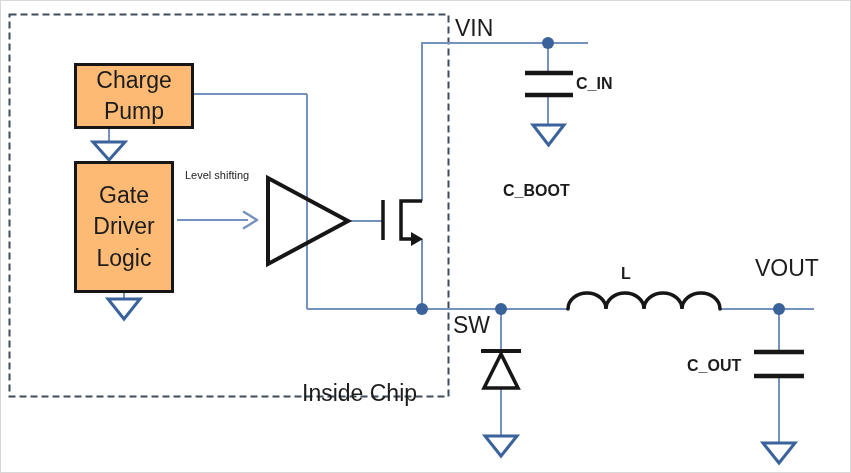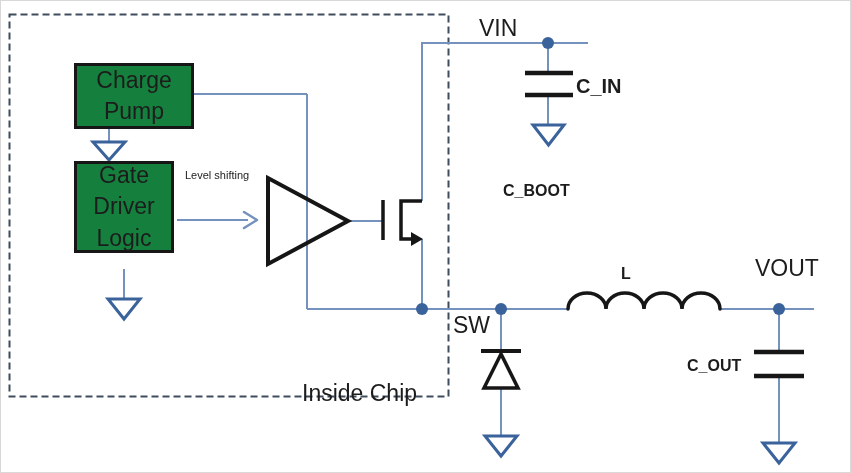--- a/index.html
+++ b/index.html
@@ -20,37 +20,37 @@
   .w{stroke:var(--wire);stroke-width:2;fill:none;}
   .w25{stroke:var(--wire);stroke-width:2.5;fill:none;stroke-linejoin:round;stroke-linecap:round;}
   .blk{stroke:var(--ink);fill:none;}
   .gnd{stroke:var(--accent);stroke-width:3;fill:#fff;}
   .node{fill:var(--accent);stroke:none;}
   .boundary{stroke:var(--boundary);stroke-width:2;fill:none;stroke-dasharray:7 4;}
   
   .lbl{position:absolute;color:var(--text);white-space:nowrap;line-height:1.1;}
   .big{font-size:23px;}
   .small-b{font-size:16px;font-weight:700;}
-  .lbl-vin{left:478px;top:15px;}
+  .lbl-vin{left:454px;top:15px;}
   .lbl-sw{left:452px;top:312px;}
   .lbl-vout{left:754px;top:255px;}
   .lbl-inside{left:291px;top:380px;margin-left:10px;}
-  .lbl-cin{left:575px;top:74px;font-size:20px;}
+  .lbl-cin{left:575px;top:74px;font-size:16px;}
   .lbl-cboot{left:502px;top:181px;}
   .lbl-l{left:620px;top:264px;}
   .lbl-cout{left:686px;top:356px;}
   .lbl-level{left:184px;top:167px;font-size:11px;line-height:1.3;width:84px;white-space:normal;}
   
   .box{
-    position:absolute;border:3px solid var(--ink);background:#15803d;
+    position:absolute;border:3px solid var(--ink);background:#fdba74;
     display:flex;align-items:center;justify-content:center;text-align:center;
     font-size:23px;line-height:1.35;color:var(--text);
   }
   .box-charge{left:73px;top:62px;width:120px;height:66px;}
-  .box-gate{left:73px;top:160px;width:100px;height:92px;}
+  .box-gate{left:73px;top:160px;width:100px;height:132px;}
 </style>
 </head>
 <body>
 
 <div class="stage">
 
   <svg width="851" height="473" viewBox="0 0 851 473">
 
     <rect class="boundary" x="8.5" y="13.5" width="439" height="382"></rect>
 

